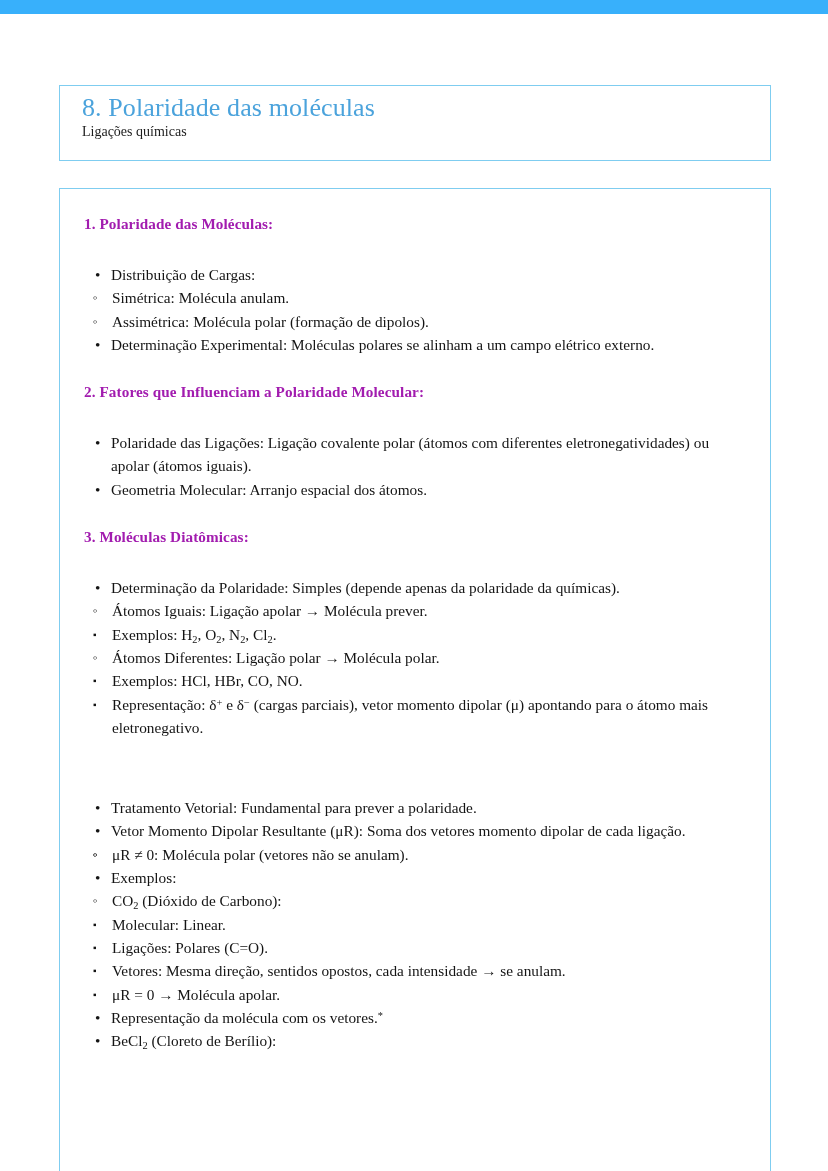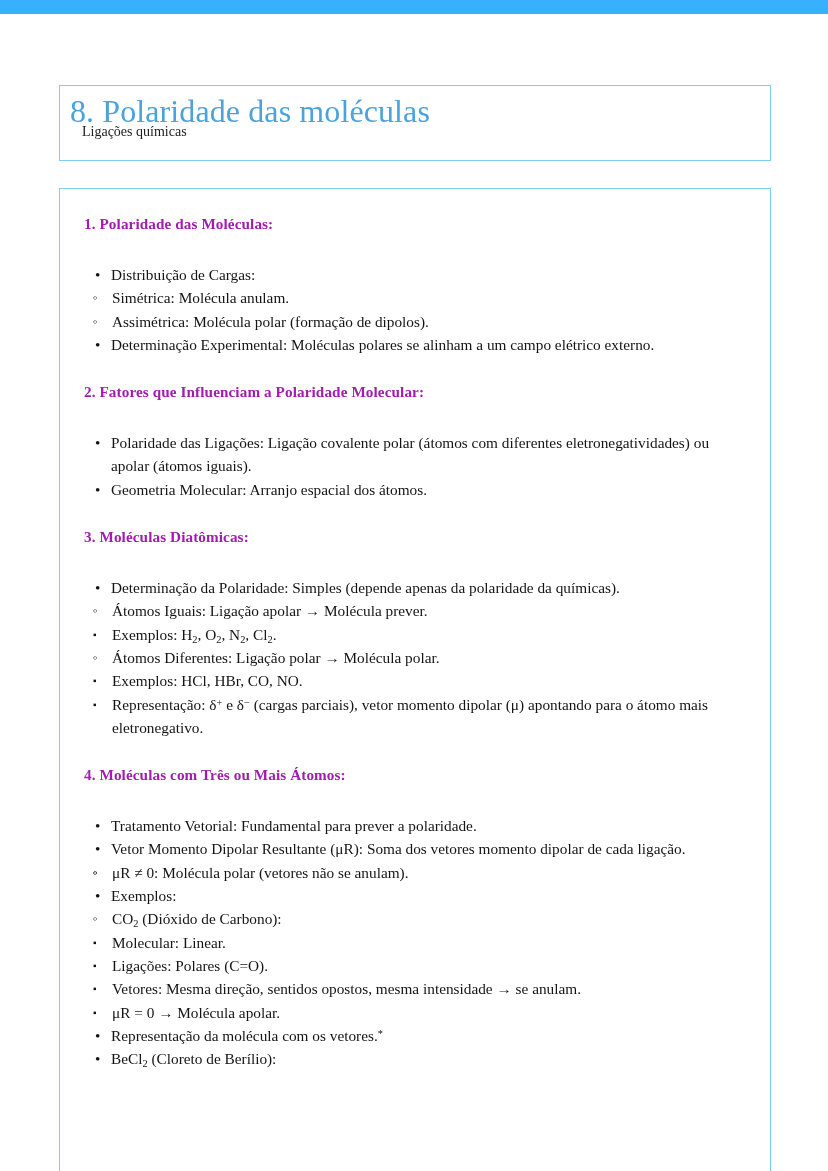--- a/index.html
+++ b/index.html
@@ -33,23 +33,23 @@
     left: 59px;
     top: 85px;
     width: 712px;
     height: 76px;
     box-sizing: border-box;
     border: 1.2px solid #7fcdf0;
     background: #ffffff;
   }
   .doc-title {
     position: absolute;
-    left: 10px;
+    left: 22px;
     top: 7px;
-    font-size: 32px;
+    font-size: 26px;
     font-weight: normal;
     color: #4ba3dc;
     letter-spacing: 0.1px;
     white-space: nowrap;
   }
   .doc-subtitle {
     position: absolute;
     left: 22px;
     top: 38px;
     font-size: 14px;
@@ -184,40 +184,39 @@
           <li><span class="mk">▪</span><span class="txt">Exemplos: H<sub>2</sub>, O<sub>2</sub>, N<sub>2</sub>, Cl<sub>2</sub>.</span></li>
         </ul>
         <ul class="lvl2">
           <li><span class="mk">◦</span><span class="txt">Átomos Diferentes: Ligação polar → Molécula polar.</span></li>
         </ul>
         <ul class="lvl3">
           <li><span class="mk">▪</span><span class="txt">Exemplos: HCl, HBr, CO, NO.</span></li>
           <li><span class="mk">▪</span><span class="txt">Representação: δ<sup>+</sup> e δ<sup>−</sup> (cargas parciais), vetor momento dipolar (μ) apontando para o átomo mais eletronegativo.</span></li>
         </ul>
         <div class="sec-gap"></div>
-        <h2 class="section-head">4. Moléculas com Três ou Mais Átomos:</h2>
         <div class="sec-gap-after"></div>
         <ul class="lvl1">
           <li><span class="mk">•</span><span class="txt">Tratamento Vetorial: Fundamental para prever a polaridade.</span></li>
           <li><span class="mk">•</span><span class="txt">Vetor Momento Dipolar Resultante (μR): Soma dos vetores momento dipolar de cada ligação.</span></li>
         </ul>
         <ul class="lvl2">
           <li><span class="mk">◦</span></li>
           <li><span class="mk">◦</span><span class="txt">μR ≠ 0: Molécula polar (vetores não se anulam).</span></li>
         </ul>
         <ul class="lvl1">
           <li><span class="mk">•</span><span class="txt">Exemplos:</span></li>
         </ul>
         <ul class="lvl2">
           <li><span class="mk">◦</span><span class="txt">CO<sub>2</sub> (Dióxido de Carbono):</span></li>
         </ul>
         <ul class="lvl3">
           <li><span class="mk">▪</span><span class="txt">Molecular: Linear.</span></li>
           <li><span class="mk">▪</span><span class="txt">Ligações: Polares (C=O).</span></li>
-          <li><span class="mk">▪</span><span class="txt">Vetores: Mesma direção, sentidos opostos, mesma intensidade → se anulam.</span></li>
+          <li><span class="mk">▪</span><span class="txt">Vetores: Mesma direção, sentidos opostos, cada intensidade → se anulam.</span></li>
           <li><span class="mk">▪</span><span class="txt">μR = 0 → Molécula apolar.</span></li>
         </ul>
         <ul class="lvl1">
           <li><span class="mk">•</span><span class="txt">Representação da molécula com os vetores.<sup>*</sup></span></li>
           <li><span class="mk">•</span><span class="txt">BeCl<sub>2</sub> (Cloreto de Berílio):</span></li>
         </ul>
       </div>
   </div>
 
 </div>

